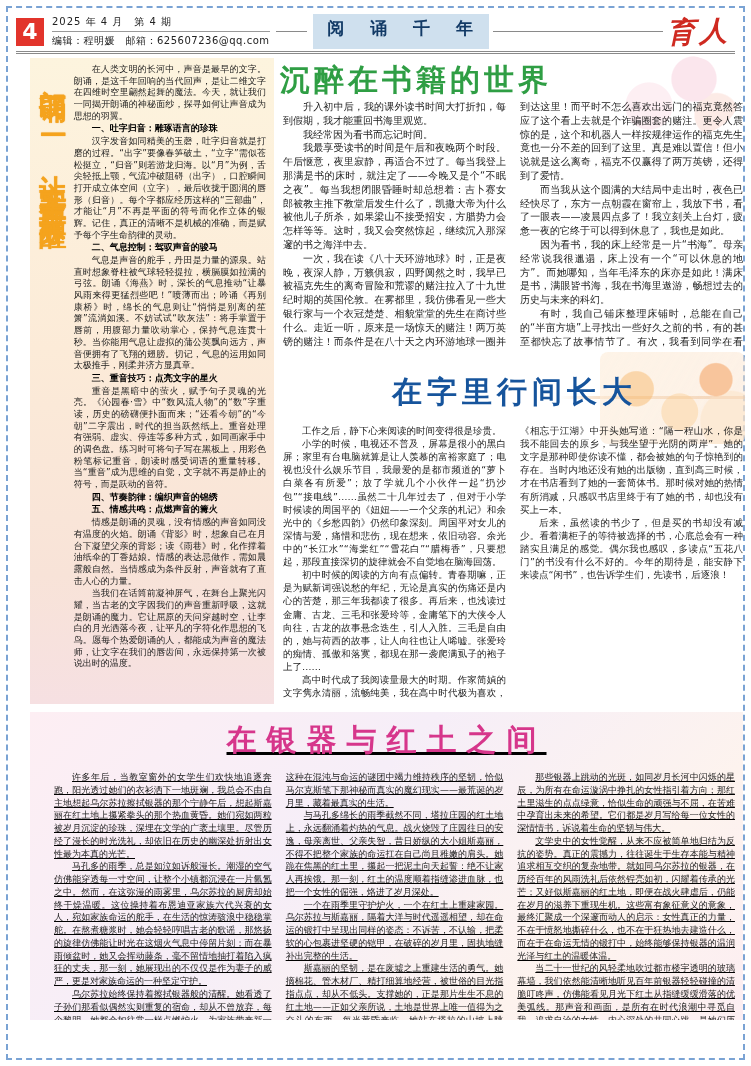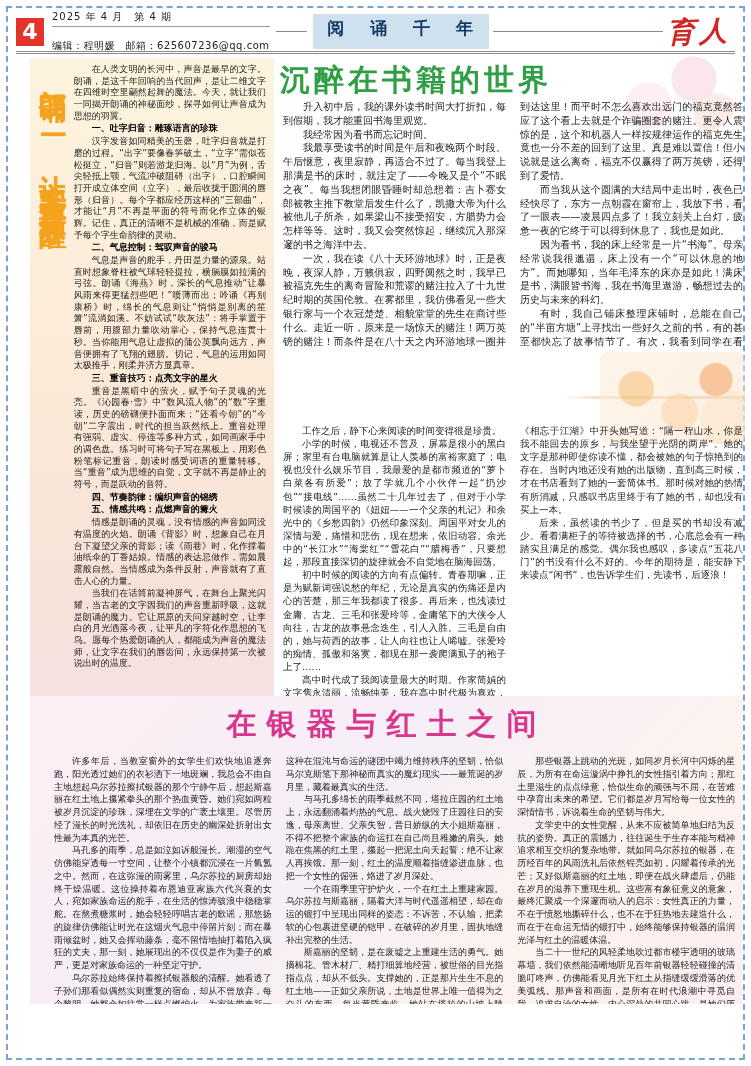--- a/index.html
+++ b/index.html
@@ -5,21 +5,21 @@
   * { margin:0; padding:0; box-sizing:border-box; }
   html,body { width:751px; height:1066px; background:#ffffff; font-family:"DejaVu Sans", sans-serif; }
   .page { position:relative; width:751px; height:1066px; background:#fff; overflow:hidden; }
   .frame { position:absolute; left:6px; top:6px; right:6px; bottom:6px; border:2px dashed #7aa3d4; pointer-events:none; }
 
   
   .header { position:absolute; left:16px; top:16px; right:16px; height:38px; display:flex; align-items:center; border-bottom:3px double #8a8a8a; padding-bottom:4px; }
   .pagenum { width:28px; height:28px; background:#e2342b; color:#fff; font-weight:bold; font-size:22px; display:flex; align-items:center; justify-content:center; line-height:1; }
   .issue-block { margin-left:8px; display:flex; flex-direction:column; justify-content:center; gap:2px; }
   .issue-line { font-size:10px; color:#222; letter-spacing:1px; }
-  .editor-line { font-size:10px; color:#222; letter-spacing:0.5px; border-top:1px solid #999; padding-top:12px; }
+  .editor-line { font-size:10px; color:#222; letter-spacing:0.5px; border-top:1px solid #999; padding-top:2px; }
   .rule-a { flex:1; height:1px; background:#8a8a8a; margin:0 6px; }
   .masthead { background:#cfe0ee; color:#123a66; font-weight:bold; font-size:17px; letter-spacing:10px; padding:3px 6px 9px 14px; white-space:nowrap; }
   .rule-b { width:170px; height:1px; background:#8a8a8a; margin:0 4px; }
   .logo { font-family:"DejaVu Serif", serif; font-style:italic; font-weight:bold; color:#cf2a21; font-size:28px; letter-spacing:4px; transform:rotate(-2deg); white-space:nowrap; padding-right:4px; }
 
   
   .para { text-align:justify; color:#1c1c1c; }
   .para.body { text-indent:2em; }
   .para.head { font-weight:bold; text-indent:2em; color:#000; }
   .para.byline { text-align:center; padding-right:6px; }
@@ -37,22 +37,22 @@
   .a1-title { position:absolute; left:280px; top:60px; width:462px; text-align:left;
     font-size:30px; font-weight:bold; color:#2f9e44; letter-spacing:4px; }
   .a1-body { position:absolute; left:283px; top:100px; width:460px; height:252px;
     column-count:2; column-gap:14px; column-fill:auto; font-size:10px; line-height:1.38; overflow:hidden; }
 
   .a2-title { position:absolute; left:392px; top:372px; font-size:30px; font-weight:bold;
     color:#16549c; letter-spacing:5px; }
   .a2-body { position:absolute; left:283px; top:424px; width:460px; height:282px;
     column-count:2; column-gap:14px; column-fill:auto; font-size:9.5px; line-height:1.38; overflow:hidden; }
 
-  .a3-section { position:absolute; left:30px; top:696px; width:713px; height:308px;
-    background:linear-gradient(135deg,#fdeef3 0%, #f6eef8 40%, #fdf3ee 75%, #fceef2 100%); overflow:hidden; }
+  .a3-section { position:absolute; left:30px; top:712px; width:713px; height:308px;
+    background:linear-gradient(135deg,#fdeef3 0%, #f6eef8 40%, #fdf3ee 75%, #fceef2 100%); overflow:hidden;text-decoration:underline; }
   .a3-title { text-align:center; font-size:30px; font-weight:bold; color:#d6368b; letter-spacing:10px; padding-top:8px; }
   .a3-body { margin:10px 8px 0 24px; height:286px; column-count:3; column-gap:14px; column-fill:auto;
     font-size:9px; line-height:1.42; overflow:hidden; }
 
   
   .deco { position:absolute; pointer-events:none; border-radius:50%; }
   .deco-tr { right:12px; top:52px; width:150px; height:90px; opacity:.45;
     background: radial-gradient(circle at 70% 30%, #f7c8d8 0 18%, transparent 19%),
                 radial-gradient(circle at 40% 60%, #fbdce6 0 22%, transparent 23%),
                 radial-gradient(circle at 85% 70%, #f9d3c9 0 15%, transparent 16%); }
@@ -112,20 +112,21 @@
   <div class="a1-body">
       <p class="para body">升入初中后，我的课外读书时间大打折扣，每到假期，我才能重回书海里观览。</p>
       <p class="para body">我经常因为看书而忘记时间。</p>
       <p class="para body">我最享受读书的时间是午后和夜晚两个时段。午后惬意，夜里寂静，再适合不过了。每当我登上那满是书的床时，就注定了——今晚又是个“不眠之夜”。每当我想闭眼昏睡时却总想着：吉卜赛女郎被教主推下教堂后发生什么了，凯撒大帝为什么被他儿子所杀，如果梁山不接受招安，方腊势力会怎样等等。这时，我又会突然惊起，继续沉入那深邃的书之海洋中去。</p>
       <p class="para body">一次，我在读《八十天环游地球》时，正是夜晚，夜深人静，万籁俱寂，四野阒然之时，我早已被福克先生的离奇冒险和荒谬的赌注拉入了十九世纪时期的英国伦敦。在雾都里，我仿佛看见一些大银行家与一个衣冠楚楚、相貌堂堂的先生在商讨些什么。走近一听，原来是一场惊天的赌注！两万英镑的赌注！而条件是在八十天之内环游地球一圈并到达这里！而平时不怎么喜欢出远门的福克竟然答应了这个看上去就是个诈骗圈套的赌注。更令人震惊的是，这个和机器人一样按规律运作的福克先生竟也一分不差的回到了这里。真是难以置信！但小说就是这么离奇，福克不仅赢得了两万英镑，还得到了爱情。</p>
       <p class="para body">而当我从这个圆满的大结局中走出时，夜色已经快尽了，东方一点朝霞在窗帘上，我放下书，看了一眼表——凌晨四点多了！我立刻关上台灯，疲惫一夜的它终于可以得到休息了，我也是如此。</p>
       <p class="para body">因为看书，我的床上经常是一片“书海”。母亲经常说我很邋遢，床上没有一个“可以休息的地方”。而她哪知，当年毛泽东的床亦是如此！满床是书，满眼皆书海，我在书海里遨游，畅想过去的历史与未来的科幻。</p>
       <p class="para body">有时，我自己铺床整理床铺时，总能在自己的“半亩方塘”上寻找出一些好久之前的书，有的甚至都快忘了故事情节了。有次，我看到同学在看《堂吉诃德》，我看了一章节，情节很曲折，同时也很幽默，给我逗的拿不住书。我也想去看，所以我回家就对母亲说：“我想要一本《堂吉诃德》”。</p>
     </div>
 
+  <div class="a2-title">在字里行间长大</div>
   <div class="a2-body">
       <p class="para body">工作之后，静下心来阅读的时间变得很是珍贵。</p>
       <p class="para body">小学的时候，电视还不普及，屏幕是很小的黑白屏；家里有台电脑就算是让人羡慕的富裕家庭了；电视也没什么娱乐节目，我最爱的是都市频道的“萝卜白菜各有所爱”；放了学就几个小伙伴一起“扔沙包”“接电线”……虽然二十几年过去了，但对于小学时候读的周国平的《妞妞——一个父亲的札记》和余光中的《乡愁四韵》仍然印象深刻。周国平对女儿的深情与爱，痛惜和悲伤，现在想来，依旧动容。余光中的“长江水”“海棠红”“雪花白”“腊梅香”，只要想起，那段直接深切的旋律就会不自觉地在脑海回荡。</p>
       <p class="para body">初中时候的阅读的方向有点偏转。青春期嘛，正是为赋新词强说愁的年纪，无论是真实的伤痛还是内心的苦楚，那三年我都读了很多。再后来，也浅读过金庸、古龙、三毛和张爱玲等，金庸笔下的大侠令人向往，古龙的故事悬念迭生，引人入胜。三毛是自由的，她与荷西的故事，让人向往也让人唏嘘。张爱玲的痴情、孤傲和落寞，都现在那一袭爬满虱子的袍子上了……</p>
       <p class="para body">高中时代成了我阅读量最大的时期。作家简媜的文字隽永清丽，流畅纯美，我在高中时代极为喜欢，《相忘于江湖》中开头她写道：“隔一程山水，你是我不能回去的原乡，与我坐望于光阴的两岸”。她的文字是那种即使你读不懂，都会被她的句子惊艳到的存在。当时内地还没有她的出版物，直到高三时候，才在书店看到了她的一套简体书。那时候对她的热情有所消减，只感叹书店里终于有了她的书，却也没有买上一本。</p>
       <p class="para body">后来，虽然读的书少了，但是买的书却没有减少。看着满柜子的等待被选择的书，心底总会有一种踏实且满足的感觉。偶尔我也感叹，多读点“五花八门”的书没有什么不好的。今年的期待是，能安静下来读点“闲书”，也告诉学生们，先读书，后逐浪！</p>
     </div>
 
   <div class="a3-section">
 

